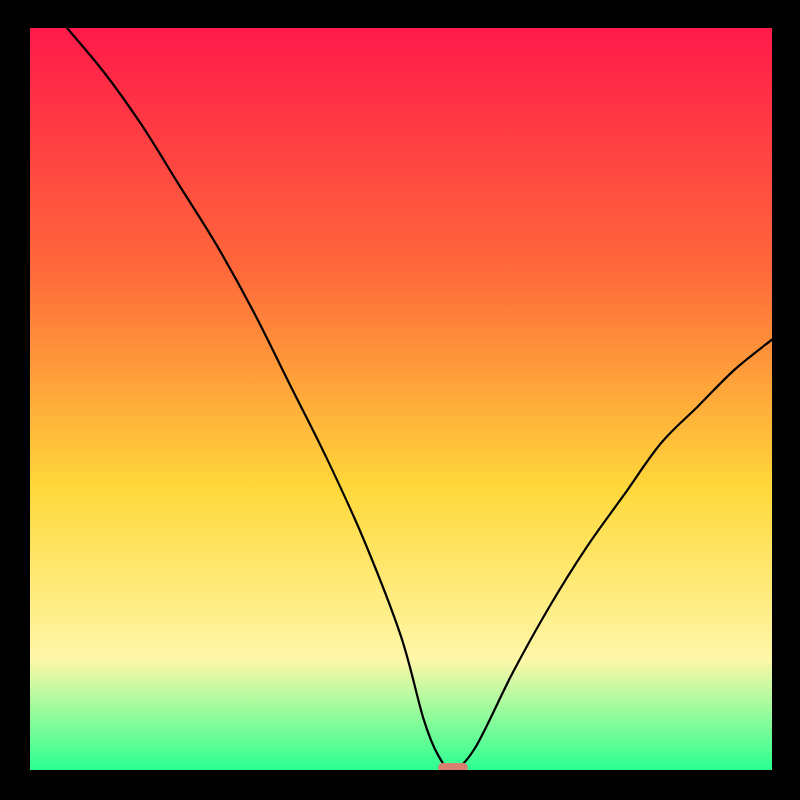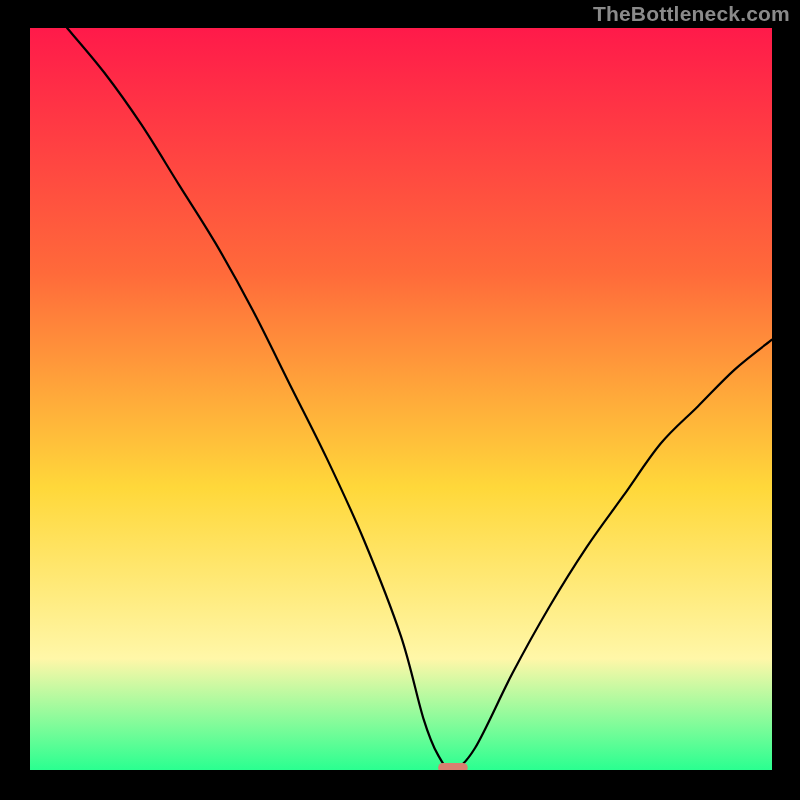--- a/index.html
+++ b/index.html
@@ -53,15 +53,14 @@
   <path id="curve-path" d="M 67.1 28 C 73.28 35.42, 91.83 56.44, 104.20 72.52 C 116.57 88.60, 128.93 105.91, 141.30 124.46 C 153.67 143.01, 166.03 164.03, 178.40 183.82 C 190.77 203.61, 203.13 222.16, 215.50 243.18 C 227.87 264.20, 240.23 286.46, 252.60 309.96 C 264.97 333.46, 277.33 359.43, 289.70 384.16 C 302.07 408.89, 314.43 432.39, 326.80 458.36 C 339.17 484.33, 351.53 510.30, 363.90 539.98 C 376.27 569.66, 391.11 606.76, 401.00 636.44 C 410.89 666.12, 417.08 698.27, 423.26 718.06 C 429.44 737.85, 433.15 746.50, 438.10 755.16 C 443.05 763.82, 446.76 771.24, 452.94 770.00 C 459.12 768.76, 465.31 763.82, 475.20 747.74 C 485.09 731.66, 499.93 697.04, 512.30 673.54 C 524.67 650.04, 537.03 627.78, 549.40 606.76 C 561.77 585.74, 574.13 565.95, 586.50 547.40 C 598.87 528.85, 611.23 512.77, 623.60 495.46 C 635.97 478.15, 648.33 458.36, 660.70 443.52 C 673.07 428.68, 685.43 418.79, 697.80 406.42 C 710.17 394.05, 722.53 380.45, 734.90 369.32 C 747.27 358.19, 765.82 344.59, 772.00 339.64" fill="none" stroke="#000000" stroke-width="2.2" stroke-linecap="round"></path>
 
   <rect id="marker-rect" x="438.10" y="762.95" width="29.68" height="9.65" rx="4.82" ry="4.82" fill="#d88070"></rect>
 
   <rect x="0" y="0" width="800" height="28" fill="#000"></rect>
   <rect x="0" y="770" width="800" height="30" fill="#000"></rect>
   <rect x="0" y="0" width="30" height="800" fill="#000"></rect>
   <rect x="772" y="0" width="28" height="800" fill="#000"></rect>
 </svg>
 
-<div class="watermark">TheBottleneck.com</div>
 
 </div>
 
 </body></html>

